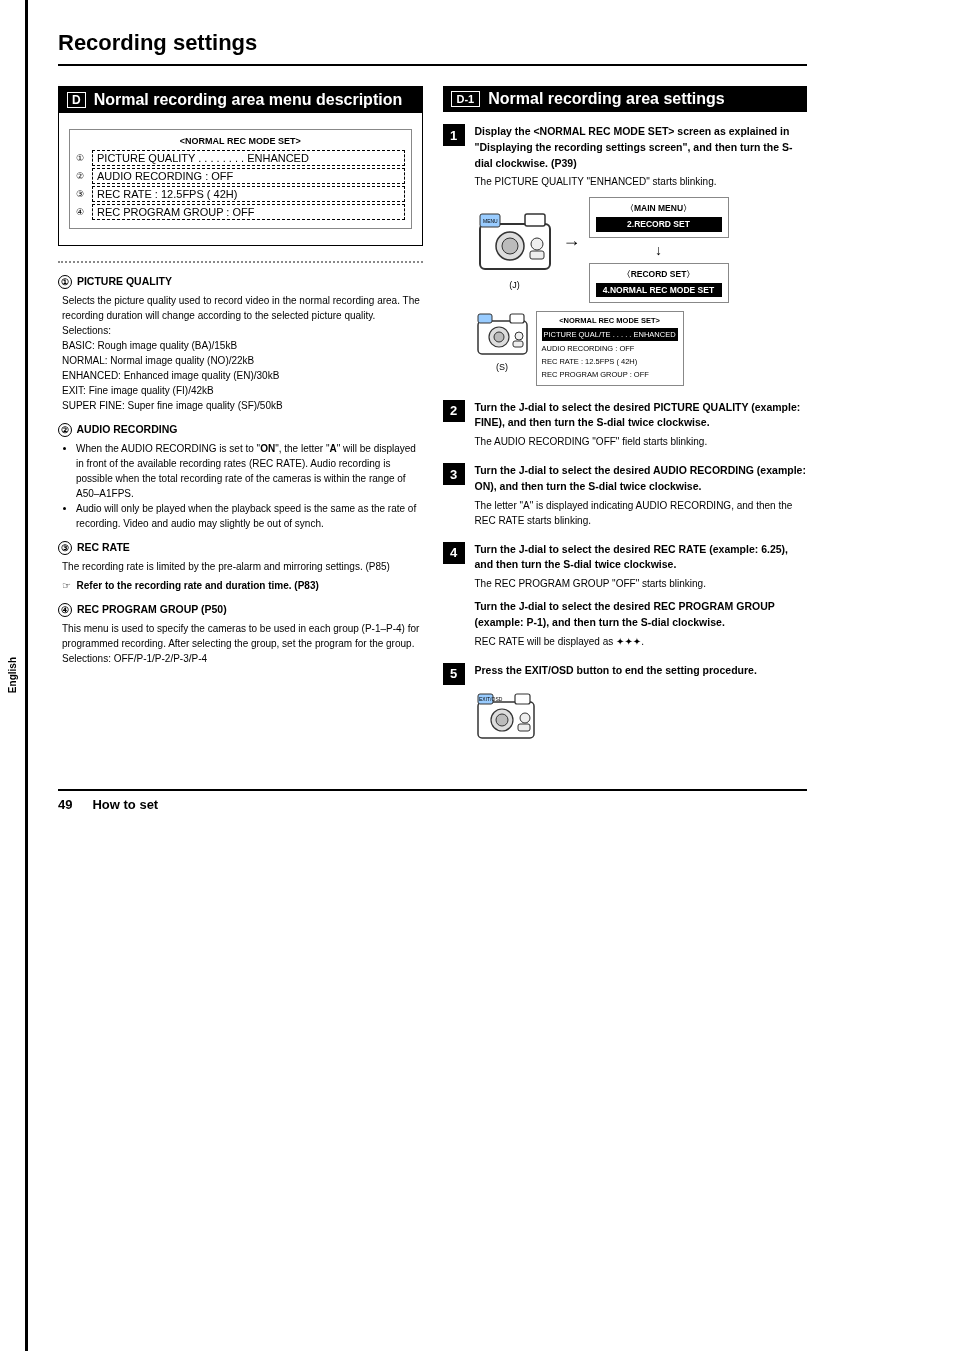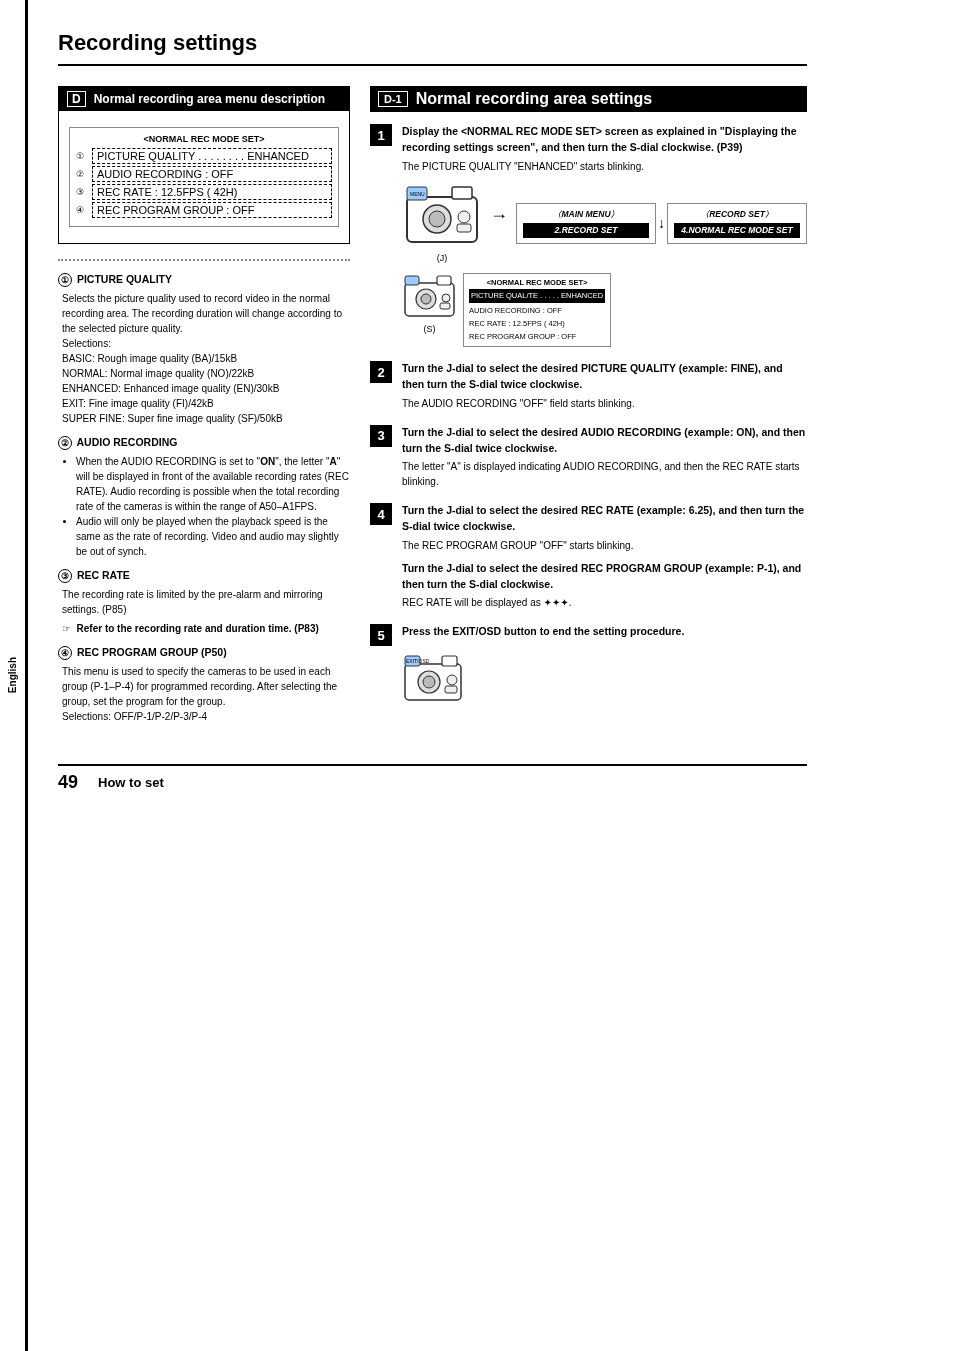--- a/index.html
+++ b/index.html
@@ -87,21 +87,21 @@
       font-weight: bold;
       font-size: 12px;
       background: #000;
       color: #fff;
       border: 1px solid #fff;
       padding: 0 4px;
     }
 
     .section-d-title {
       font-weight: bold;
-      font-size: 12px;
+      font-size: 16px;
     }
 
     .section-d-body {
       padding: 8px 10px;
     }
 
     .section-d-intro {
       font-weight: bold;
       font-size: 10.5px;
       margin-bottom: 10px;
@@ -319,21 +319,21 @@
     .page-footer {
       margin-top: 30px;
       border-top: 2px solid #000;
       padding-top: 6px;
       display: flex;
       align-items: center;
       gap: 20px;
     }
 
     .page-number {
-      font-size: 18px;
+      font-size: 13px;
       font-weight: bold;
     }
 
     .how-to-set {
       font-size: 13px;
       font-weight: bold;
     }
 
     
     .step-4-extra {
@@ -471,21 +471,21 @@
                   <rect x="5" y="5" width="20" height="13" rx="2" fill="#9cf" stroke="#333" stroke-width="1"></rect>
                   <text x="8" y="14" font-size="5" fill="#000">MENU</text>
                 </svg>
                 <span style="font-size:9px;">(J)</span>
               </div>
 
               <div style="display:flex; flex-direction:column; align-items:center;">
                 <div style="font-size:18px; color:#000; margin-bottom: 20px;">→</div>
               </div>
 
-              <div style="display:flex; flex-direction:row; align-items:center; gap:2px;font-style:italic;">
+              <div style="display:flex; flex-direction:column; align-items:center; gap:2px;">
                 <div class="menu-display-box">
                   <div class="menu-display-title">〈MAIN MENU〉</div>
                   <div class="menu-display-highlight">2.RECORD SET</div>
                 </div>
                 <div style="text-align:center; width:100%; font-size:14px;">↓</div>
                 <div class="menu-display-box">
                   <div class="menu-display-title">〈RECORD SET〉</div>
                   <div class="menu-display-highlight">4.NORMAL REC MODE SET</div>
                 </div>
               </div>

